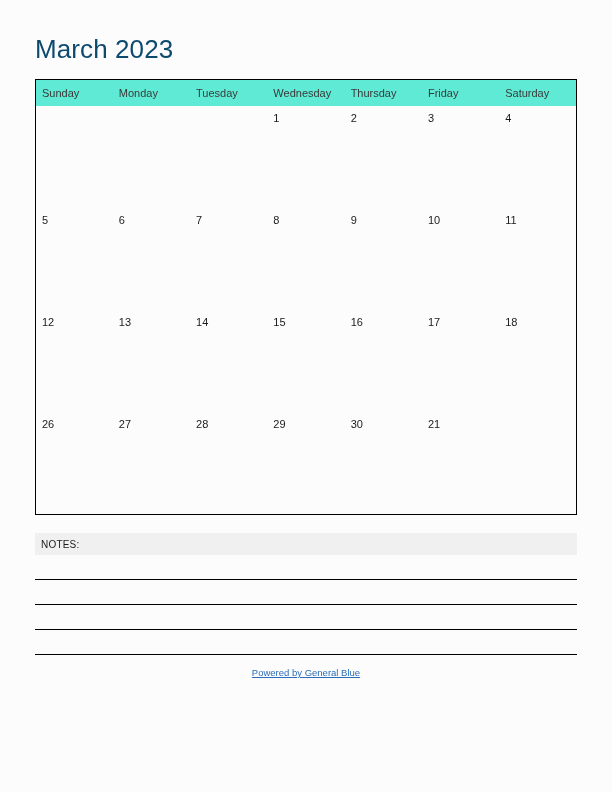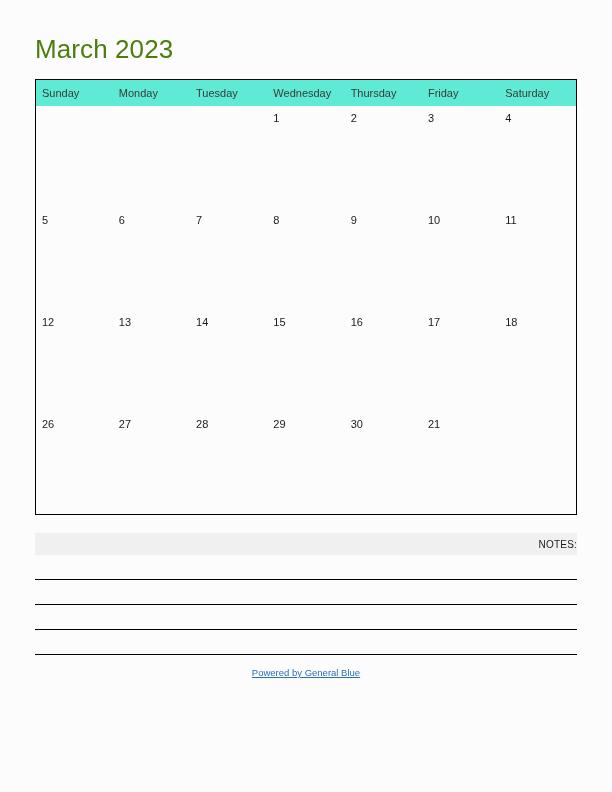--- a/index.html
+++ b/index.html
@@ -18,21 +18,21 @@
     position: relative;
     width: 612px;
     height: 792px;
     box-sizing: border-box;
     padding: 0 35px;
   }
   
   .title {
     font-size: 26px;
     font-weight: 400;
-    color: #4d7c0f;
+    color: #0c4a6e;
     letter-spacing: 0.1px;
     padding-top: 33px;
     padding-bottom: 0;
     line-height: 32px;
   }
   
   .calendar {
     margin-top: 14px;
     border: 1px solid #000000;
     border-collapse: collapse;
@@ -62,21 +62,20 @@
   
   .notes-band {
     margin-top: 18px;
     background: #f0f0f0;
     height: 22px;
     width: 542px;
     display: flex;
     align-items: center;
     padding-left: 6px;
     box-sizing: border-box;
-    justify-content: flex-end;
   }
   .notes-label {
     font-size: 10px;
     color: #1a1a1a;
     letter-spacing: 0.2px;
   }
   .notes-lines {
     margin-top: 0;
     width: 542px;
   }

